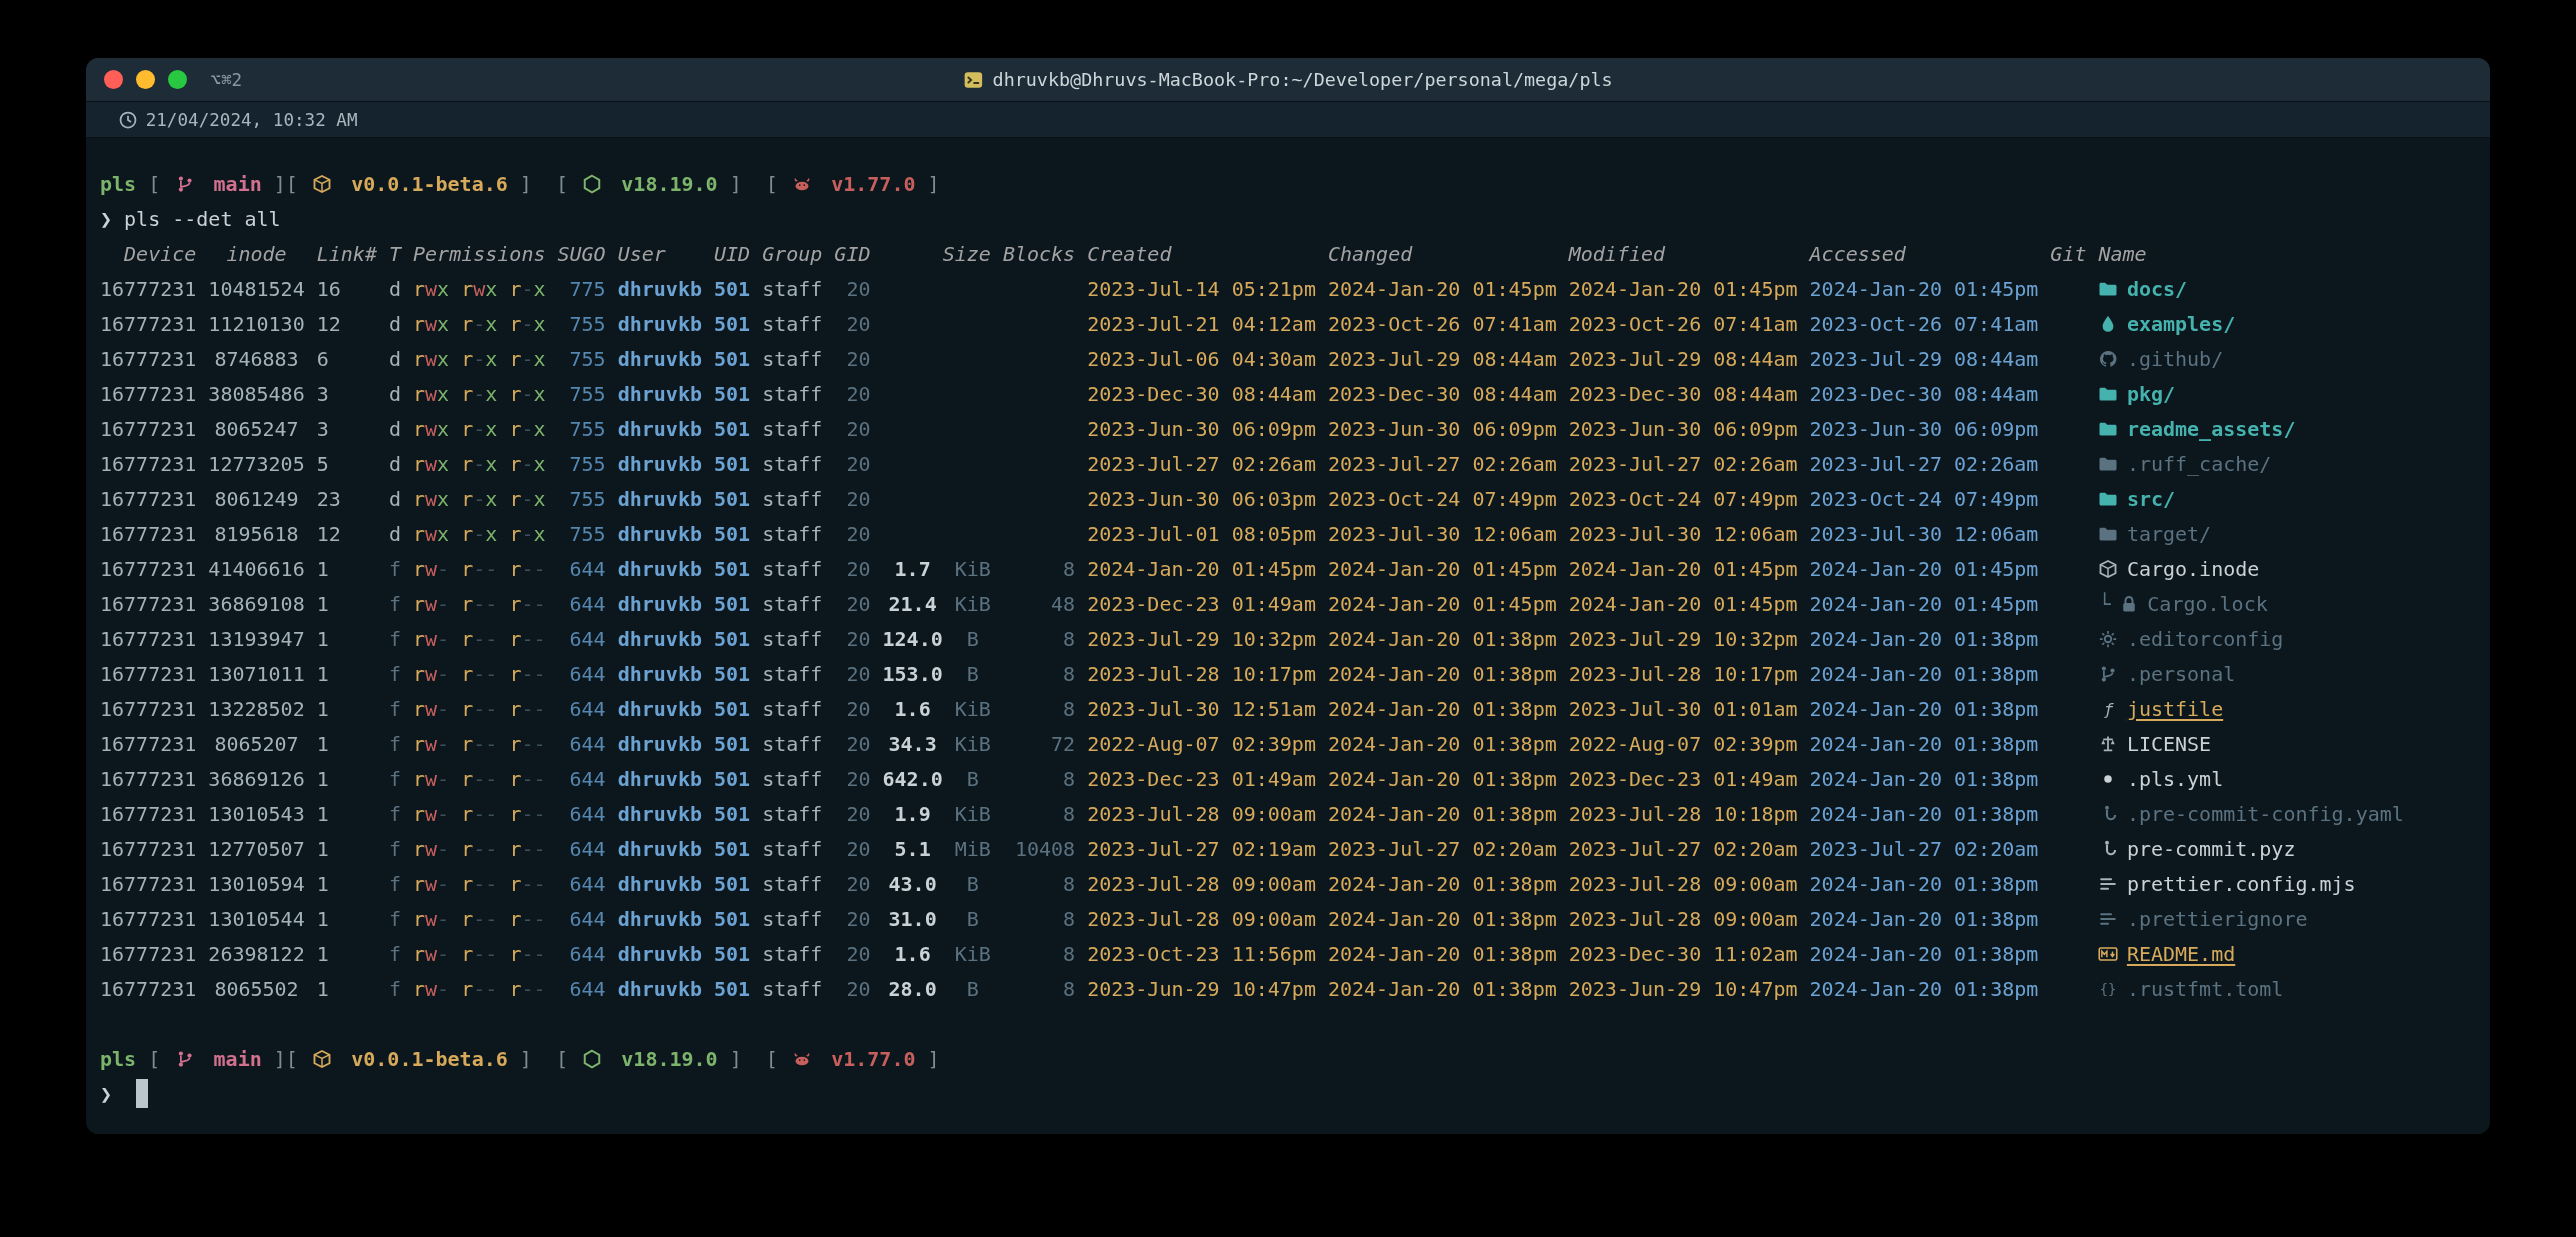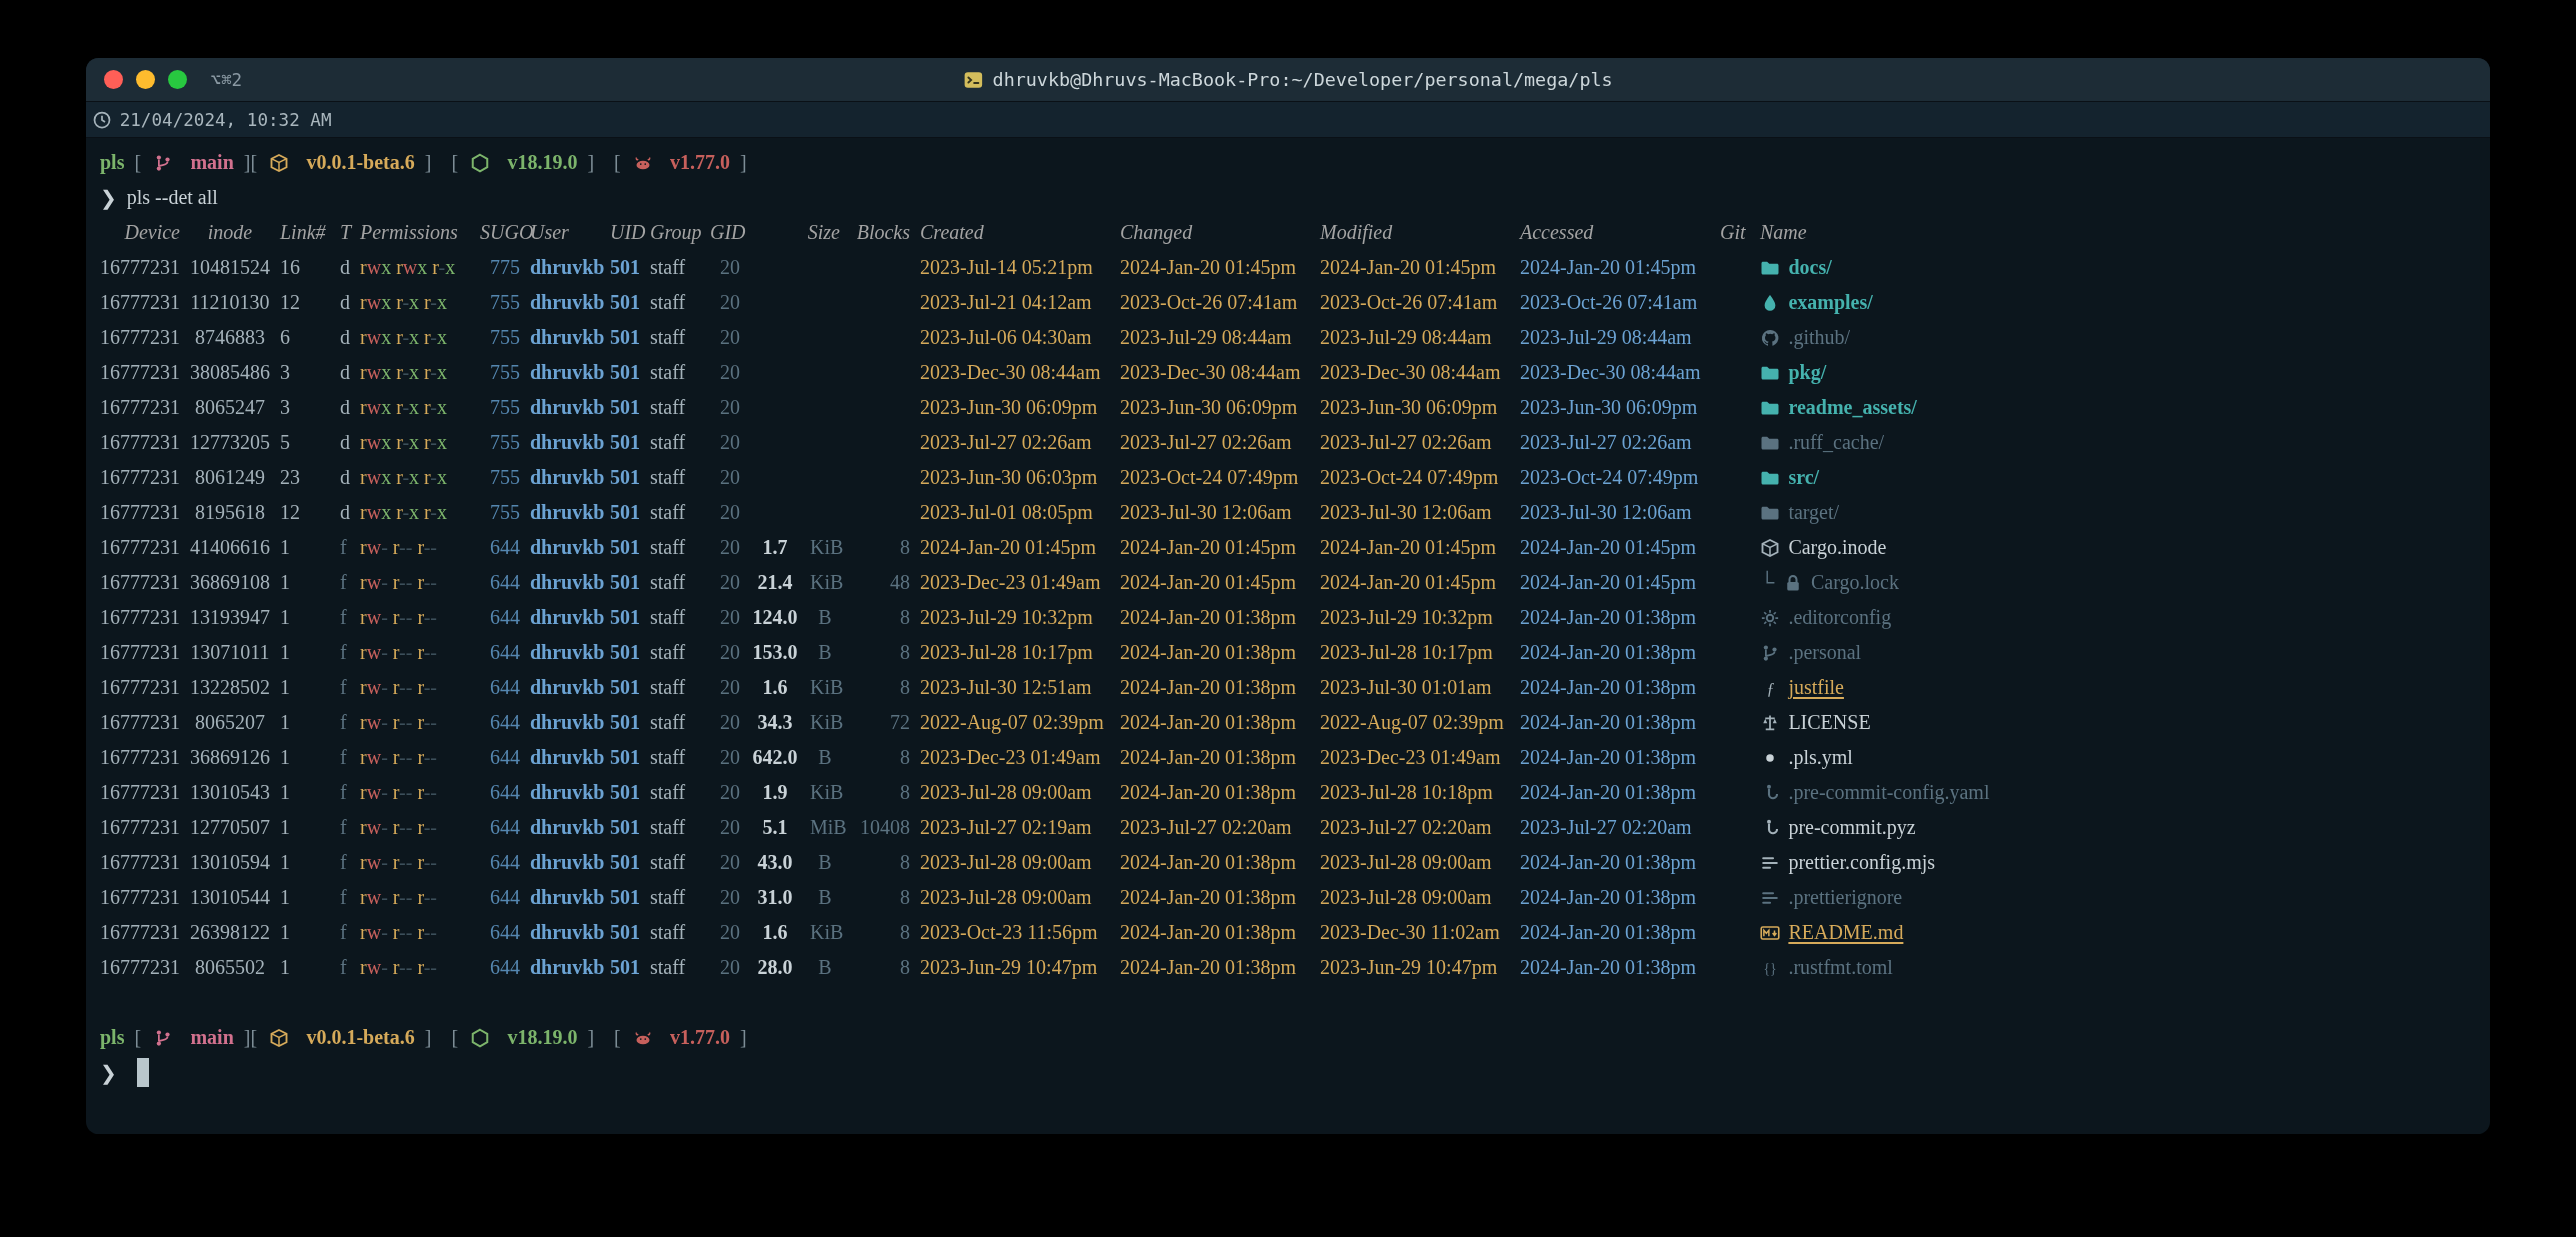--- a/index.html
+++ b/index.html
@@ -14,23 +14,23 @@
   .traffic{display:flex;gap:13px;padding-left:18.4px;}
   .light{width:19px;height:19px;border-radius:50%;display:inline-block;}
   .light.red{background:var(--close,#ff5f57)}
   .light.yellow{background:var(--minimize,#febc2e)}
   .light.green{background:var(--zoom,#28c840)}
   .shortcut{color:#8a99a3;font-size:17.6px;margin-left:23px;}
   .titlewrap{position:absolute;left:50%;transform:translateX(-50%);display:flex;
     align-items:center;gap:9.2px;color:#cdd7db;font-size:18.4px;font-weight:normal;white-space:nowrap;}
   
   .statusbar{height:36px;background:var(--statusbar,#14232e);display:flex;align-items:center;
-    gap:7.7px;padding-left:6px;color:#a9b6bd;font-size:17.6px;border-bottom:0.8px solid #0a1016;}
-  
-  .term{padding:7px 14px 0 14px;font-size:20px;color:var(--fg,#c9d2d7);font-family:Liberation Serif, serif;}
+    gap:7.7px;padding-left:32px;color:#a9b6bd;font-size:17.6px;border-bottom:0.8px solid #0a1016;}
+  
+  .term{padding:28px 14px 0 14px;font-size:20px;color:var(--fg,#c9d2d7);}
   .line{display:flex;align-items:center;height:35px;column-gap:1ch;white-space:pre;}
   .cell{flex:none;white-space:pre;}
   .hdr{font-style:italic;color:#a3a3a3;}
   
   .w-device{width:8ch;text-align:right}
   .w-inode{width:8ch;text-align:center}
   .w-links{width:5ch;text-align:left}
   .w-t{width:1ch}
   .w-perms{width:11ch}
   .w-sugo{width:4ch;text-align:right}

